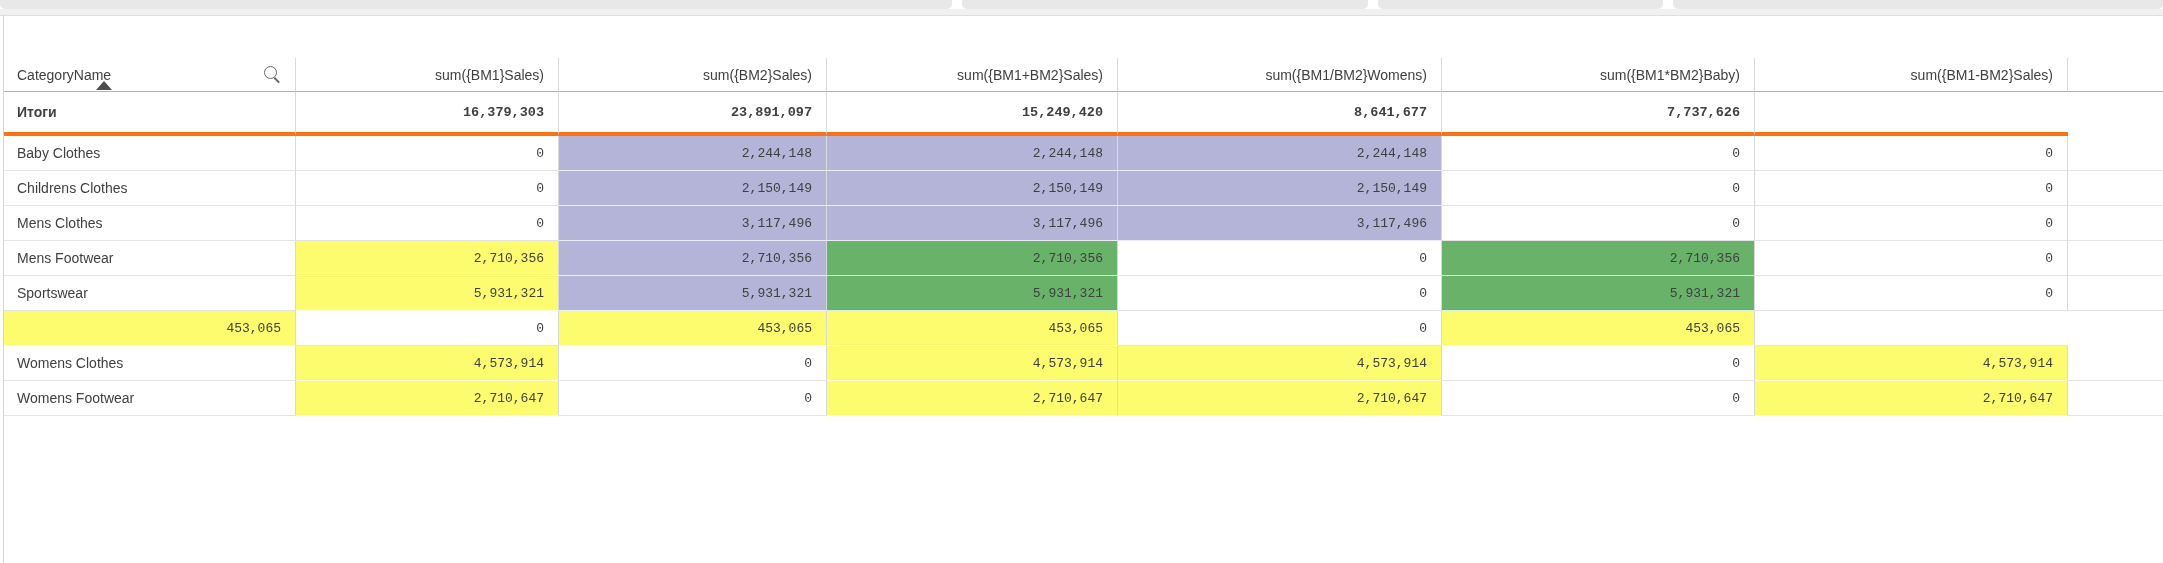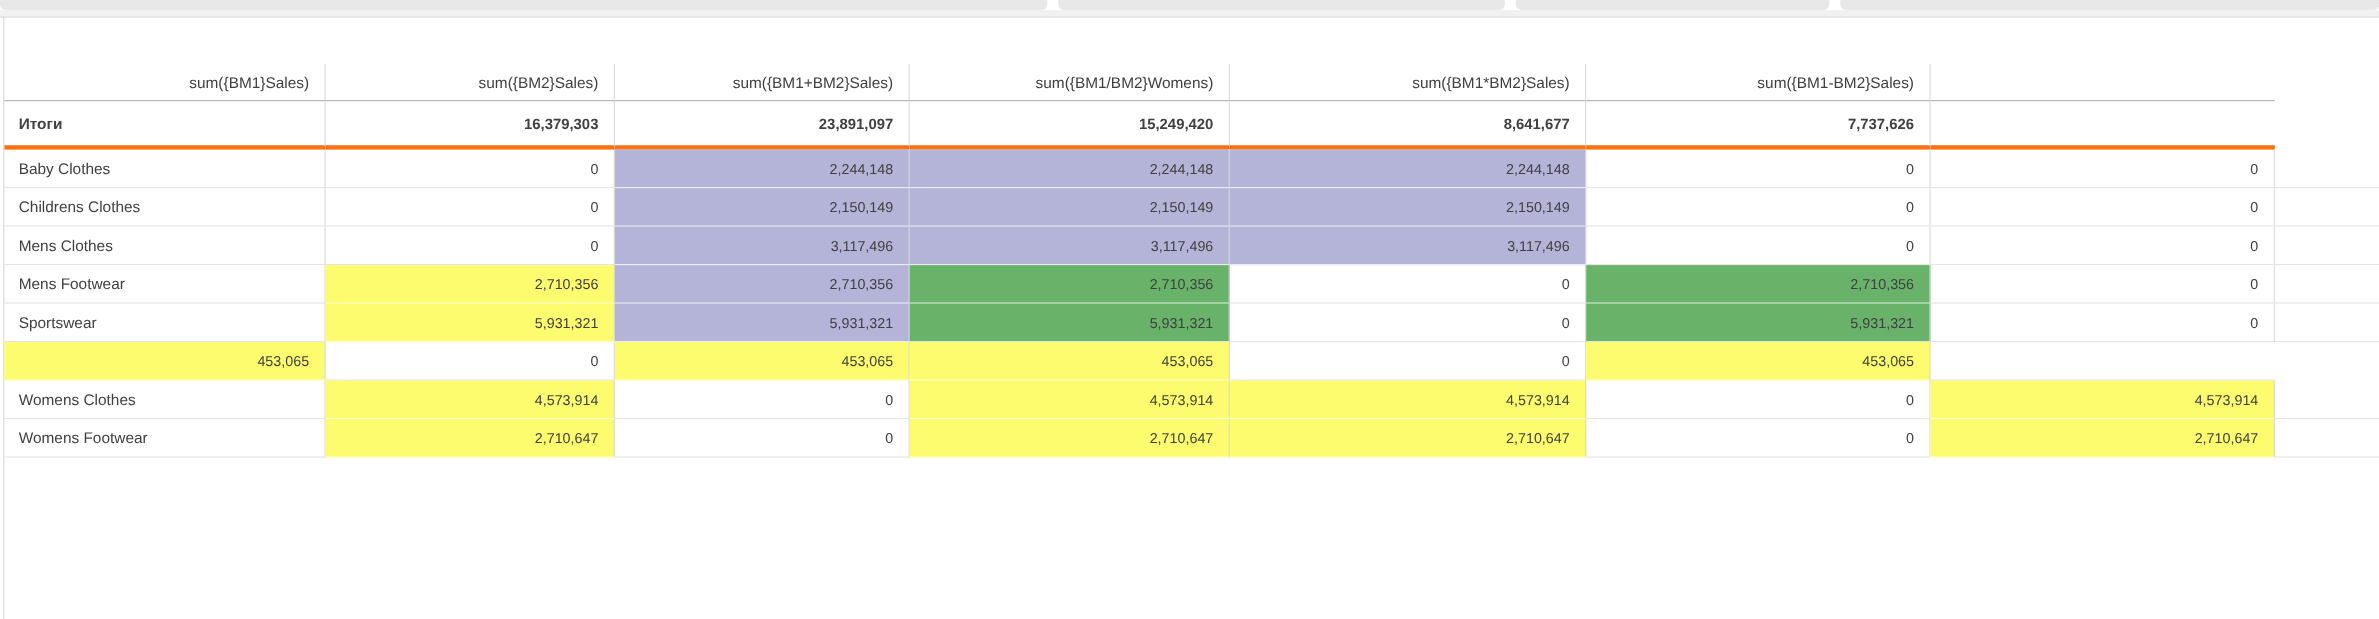--- a/index.html
+++ b/index.html
@@ -17,21 +17,21 @@
   .panel-left-border{position:absolute;left:3px;top:15px;width:1px;height:548px;
                      background:#d6d6d6;}
 
   .tbl{position:absolute;left:4px;top:58px;width:2159px;}
   .row{display:grid;grid-template-columns:292px 263px 268px 291px 324px 313px 313px 95px;}
   .cell{box-sizing:border-box;position:relative;overflow:hidden;white-space:nowrap;
         border-right:1px solid #d9d9d9;display:flex;align-items:center;}
   .cell.last{border-right:none;}
   .cell.lbl{padding-left:13px;justify-content:flex-start;font-size:14px;}
   .cell.num{padding-right:14px;justify-content:flex-end;
-            font-family:Liberation Sans, sans-serif;font-size:13px;}
+            font-family:Liberation Mono, monospace;font-size:13px;}
 
   .hdr .cell{height:34px;border-bottom:1px solid #b0b0b0;font-size:14px;color:#404040;}
   .hdr .cell.num{font-family:Liberation Sans, sans-serif;}
 
   .tot .cell{height:44px;border-bottom:4px solid #f97316;font-weight:bold;}
   .tot .cell.num{font-size:13.5px;}
 
   .dat .cell{height:35px;border-bottom:1px solid #e4e4e4;}
   .dat .cell.tinted{border-bottom:1px solid rgba(255,255,255,0.75);}
 
@@ -54,25 +54,33 @@
     <div class="strip-seg" style="left: 0px; width: 952px;"></div>
     <div class="strip-seg" style="left: 962px; width: 406px;"></div>
     <div class="strip-seg" style="left: 1378px; width: 285px;"></div>
     <div class="strip-seg" style="left: 1673px; width: 490px;"></div>
   </div>
 <div class="sheet-band"></div>
 <div class="panel-left-border"></div>
 
 <div class="tbl">
   <div class="row hdr">
+    <div class="cell lbl">
+      <span>CategoryName</span>
+      <span class="search">
+        <span class="lens"></span>
+        <span class="handle"></span>
+      </span>
+      <span class="sortasc"></span>
+    </div>
   <div class="cell num">sum({BM1}Sales)</div>
       <div class="cell num">sum({BM2}Sales)</div>
       <div class="cell num">sum({BM1+BM2}Sales)</div>
       <div class="cell num">sum({BM1/BM2}Womens)</div>
-      <div class="cell num">sum({BM1*BM2}Sales)</div>
+      <div class="cell num">sum({BM1*BM2}Baby)</div>
       <div class="cell num">sum({BM1-BM2}Sales)</div>
       <div class="cell last"></div>
     </div>
   <div class="row tot">
     <div class="cell lbl">
       <span>Итоги</span>
     </div>
   <div class="cell num">16,379,303</div>
       <div class="cell num">23,891,097</div>
       <div class="cell num">15,249,420</div>

